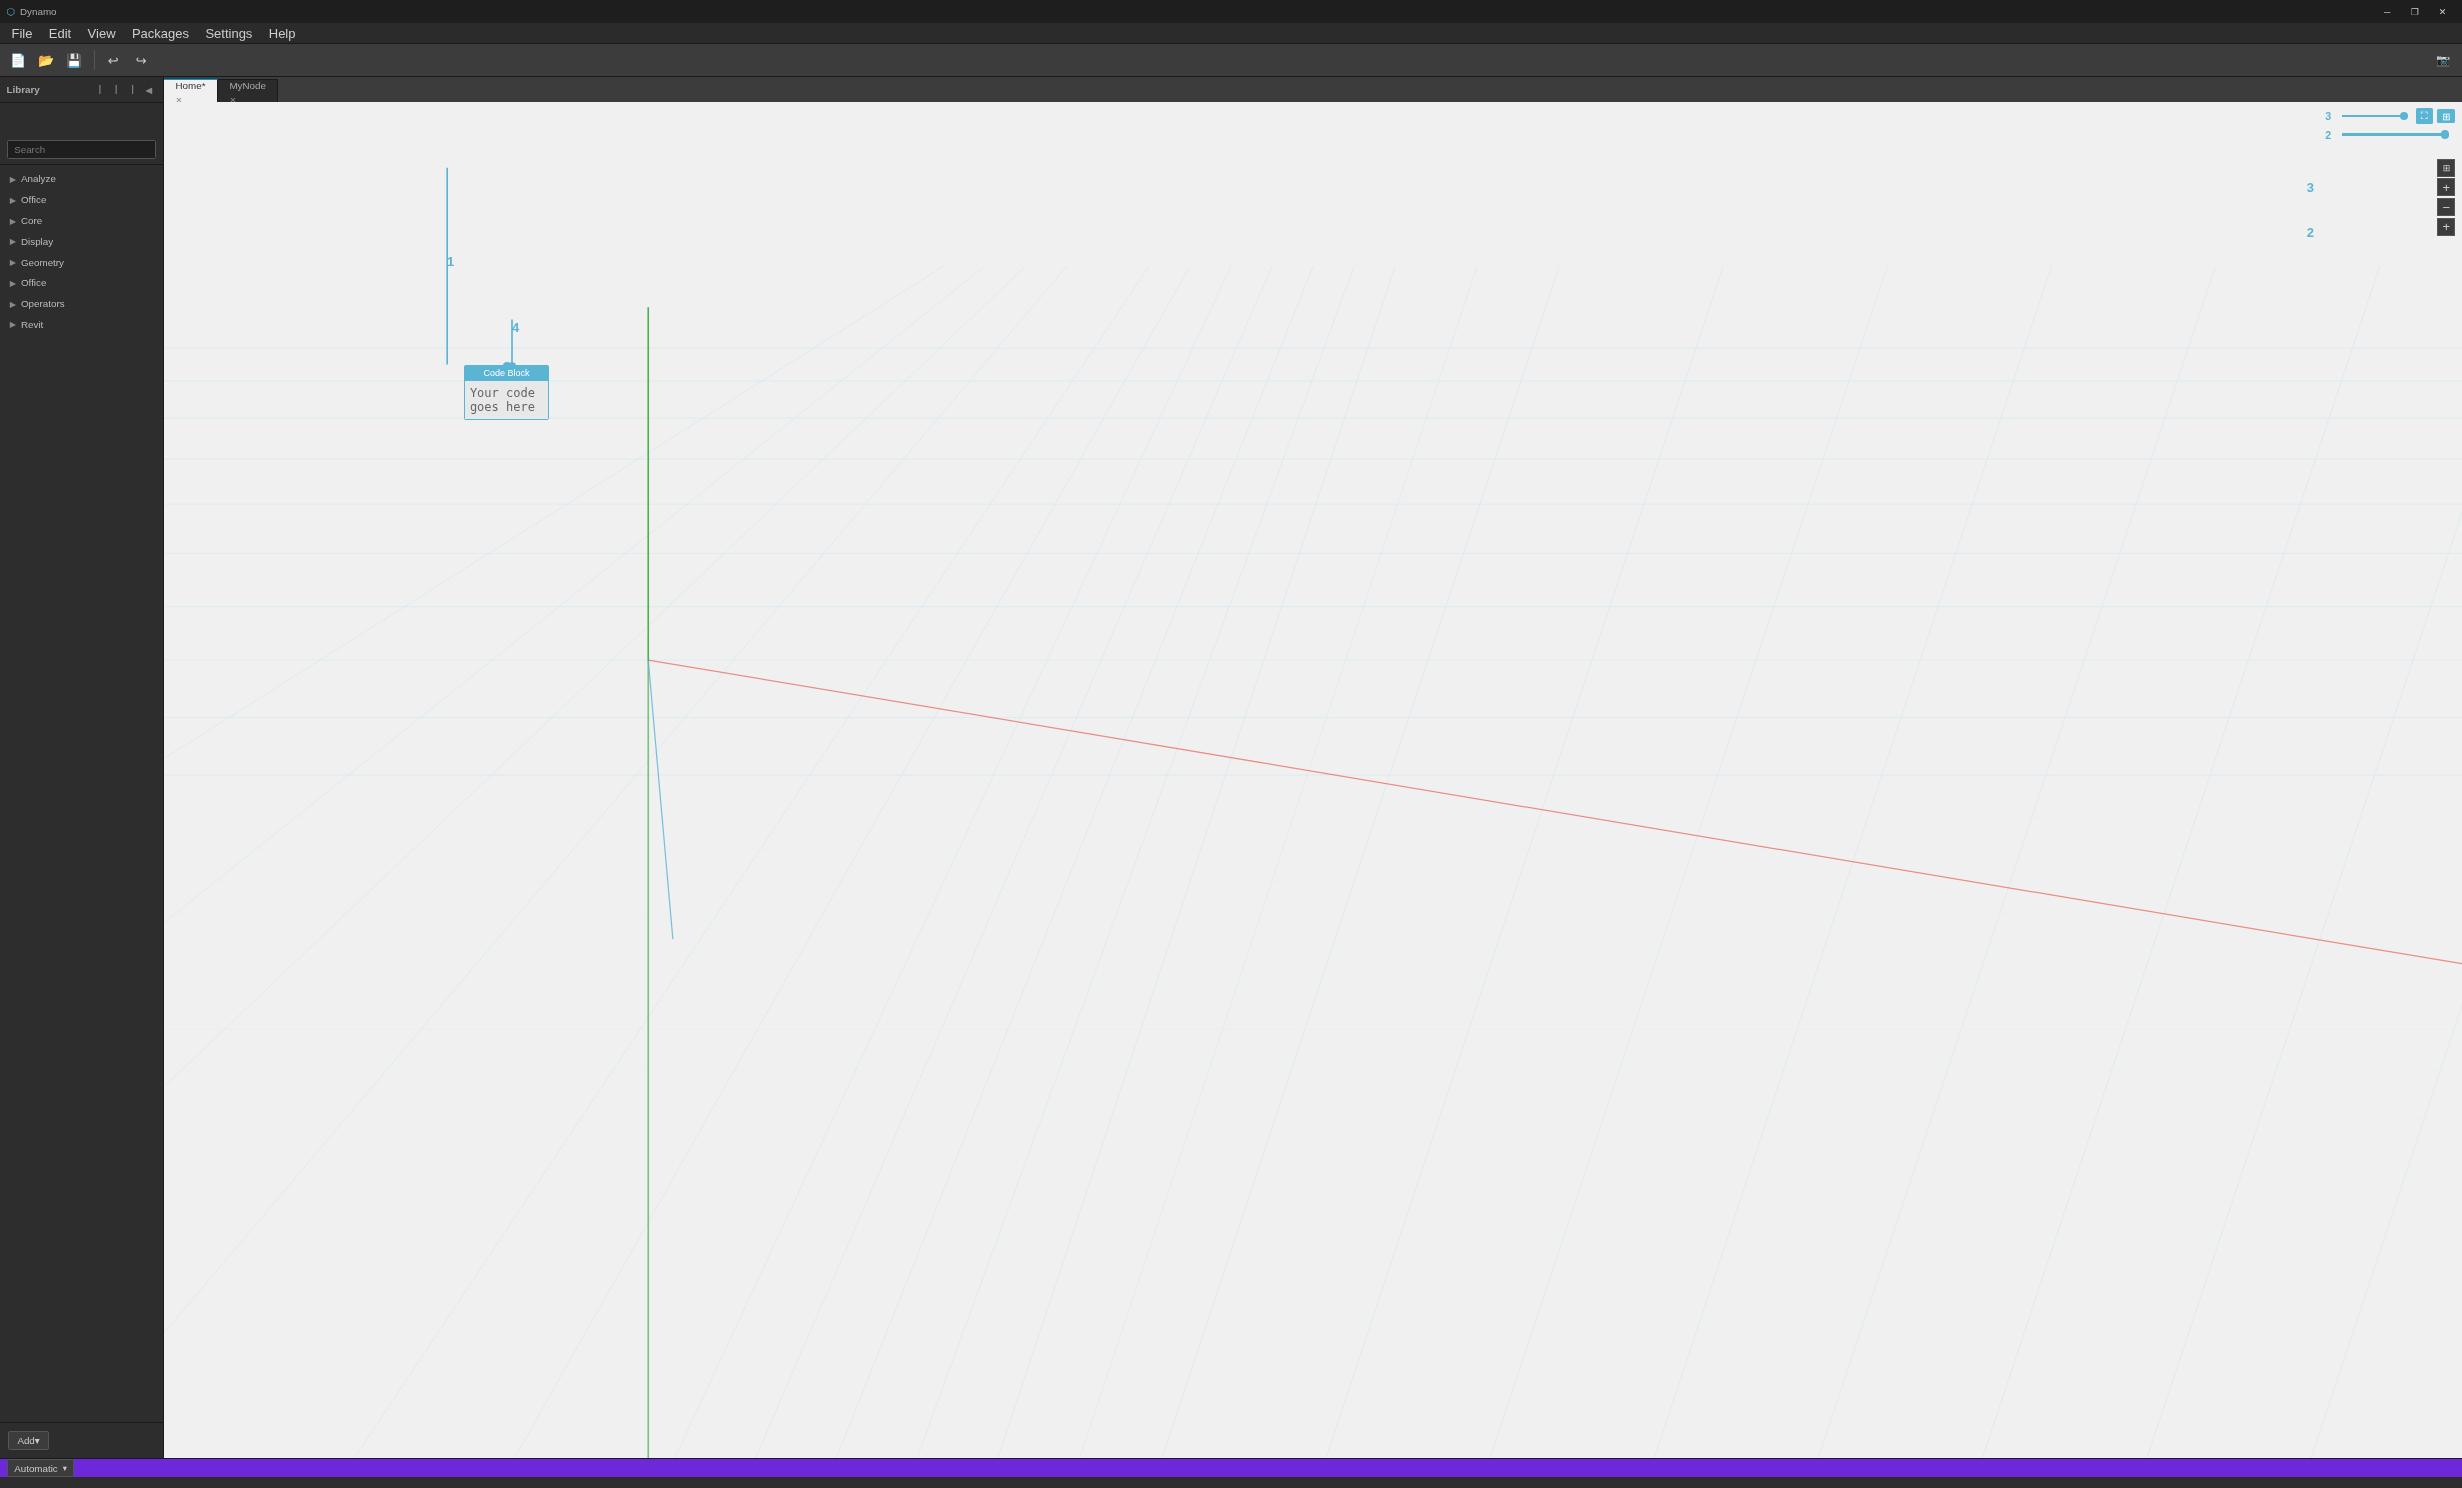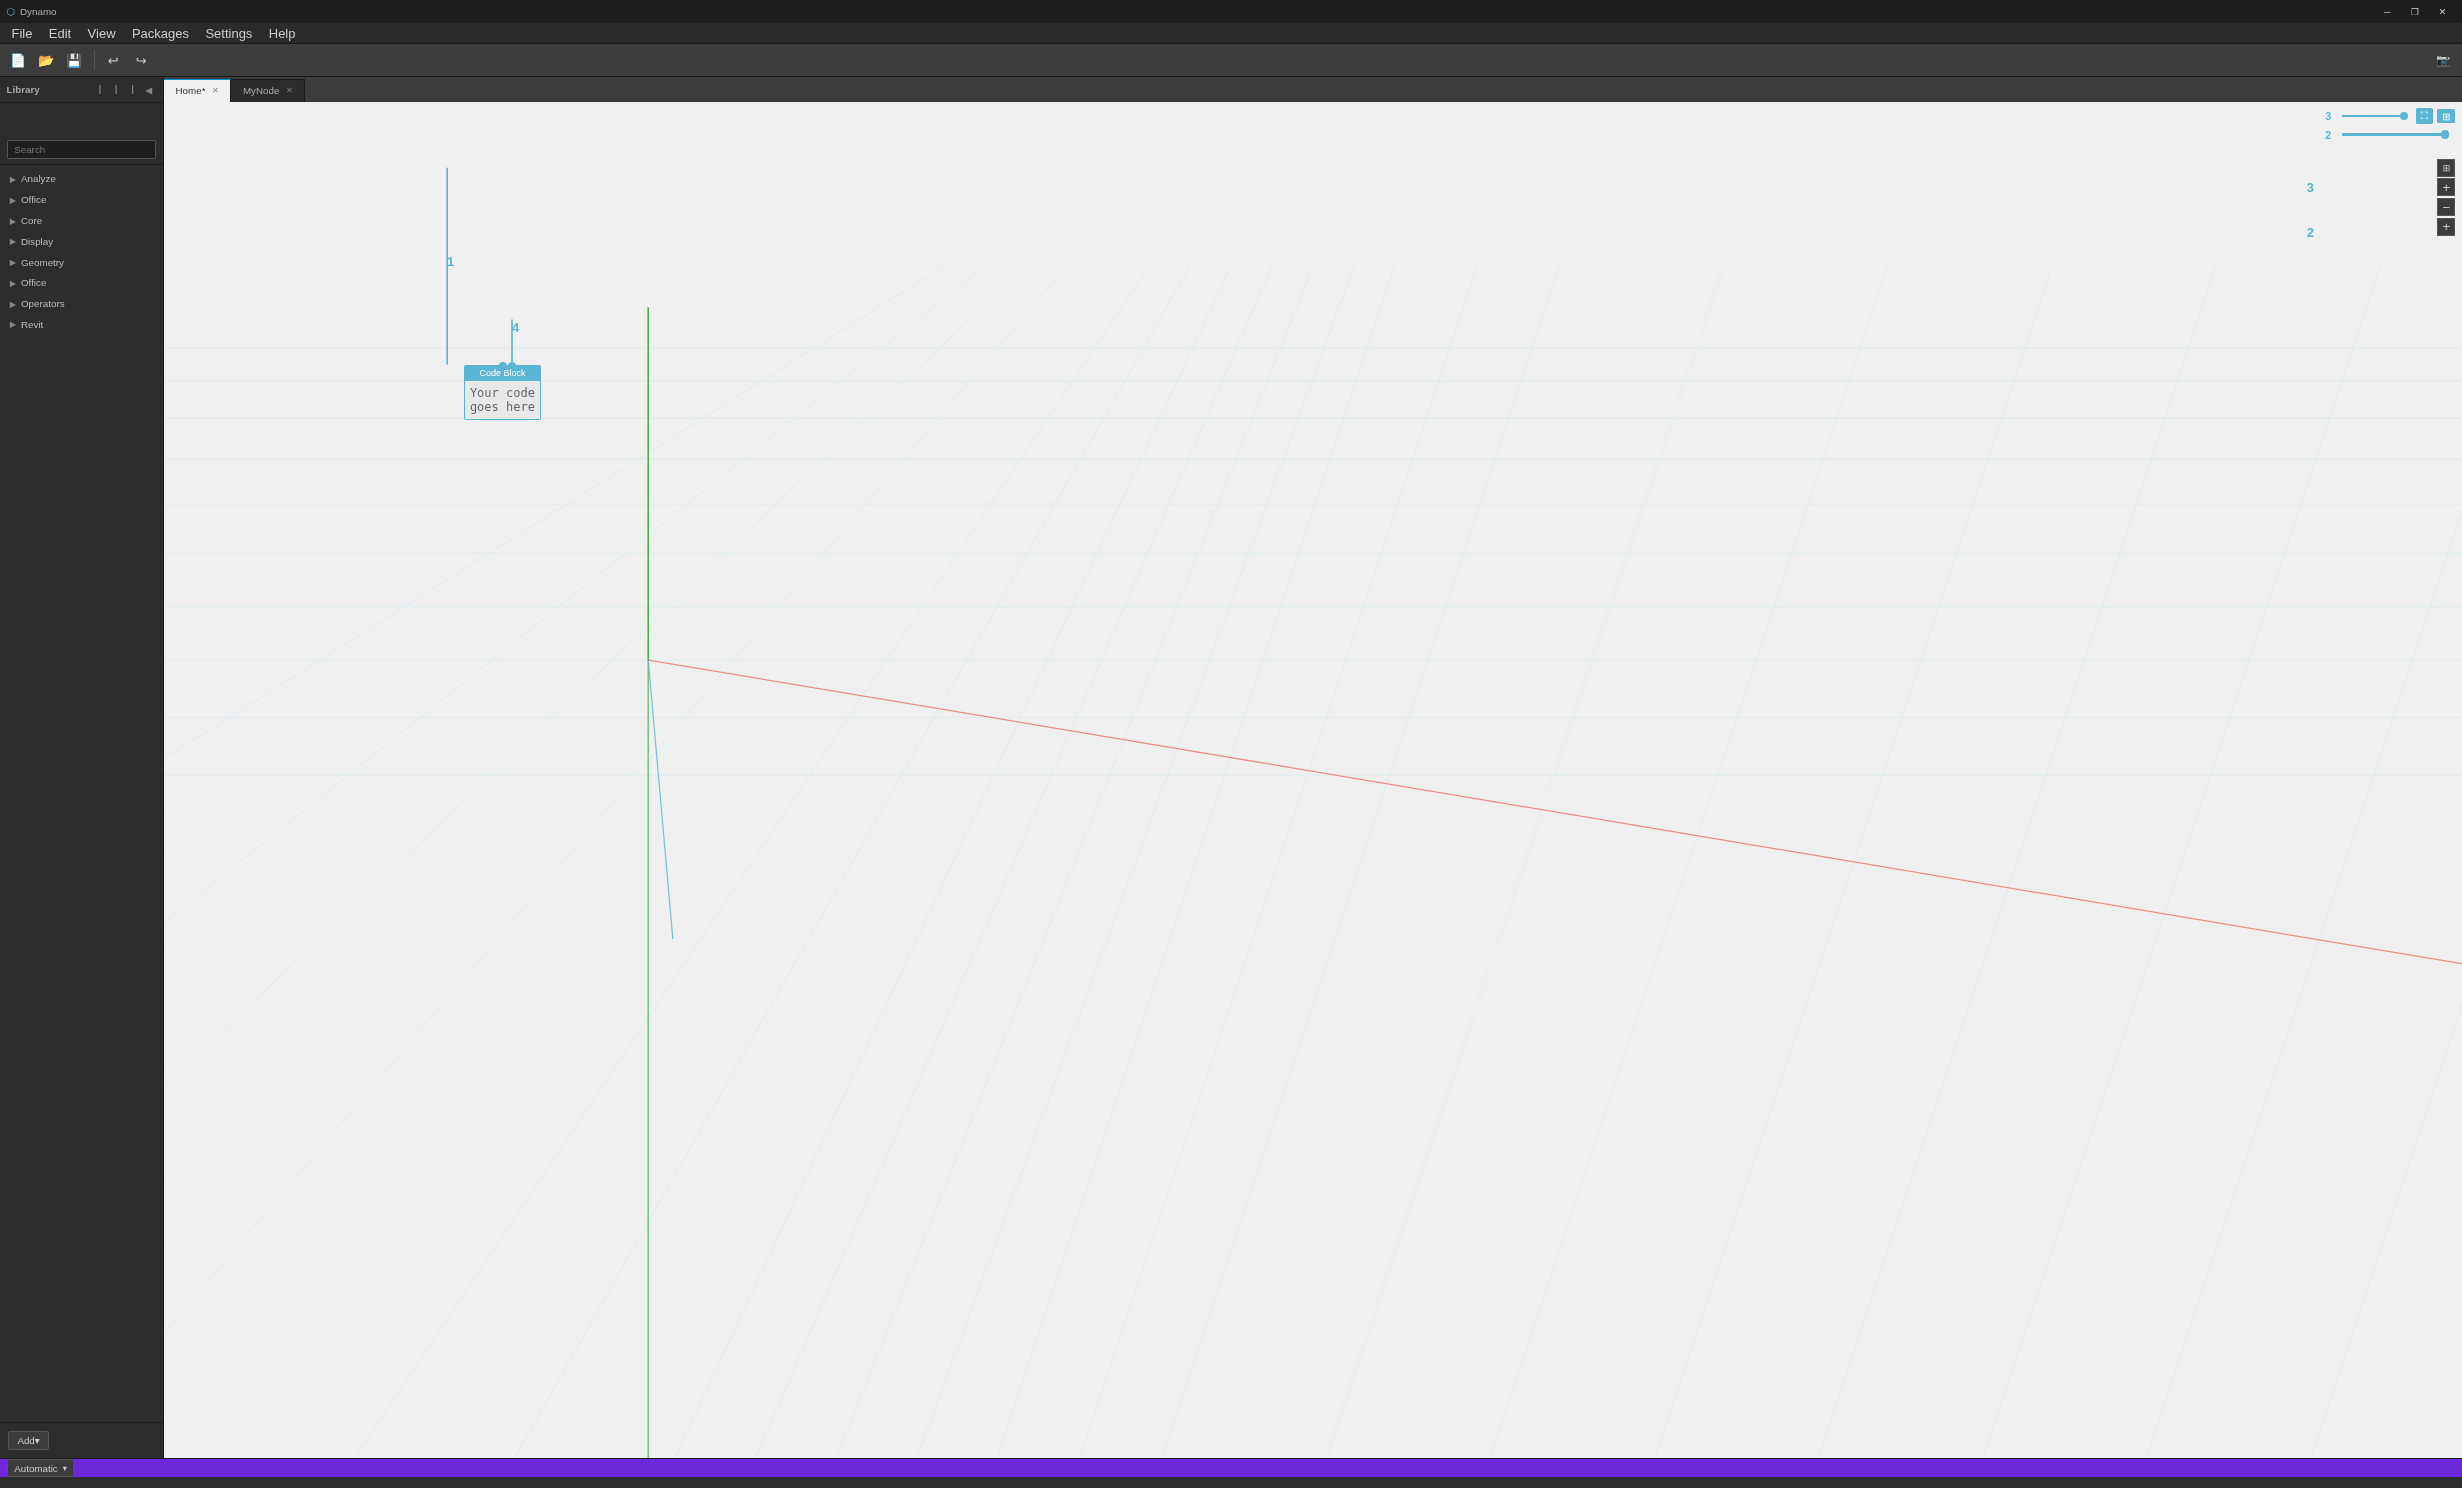--- a/index.html
+++ b/index.html
@@ -208,30 +208,30 @@
     #tabs {
       height: 24.6px;
       background: #3c3c3c;
       display: flex;
       align-items: flex-end;
       padding: 0 0;
       border-bottom: none;
     }
     .tab {
       display: flex;
-      align-items: center;
       padding: 0 11.5px;
       height: 23px;
       background: #2b2b2b;
       color: #aaa;
       font-size: 9.8px;
       cursor: pointer;
       gap: 6.6px;
       border-right: 0.8px solid #1a1a1a;
       border-top: 0.8px solid #1a1a1a;
+      flex-direction: column;
     }
     .tab.active {
       background: #f0f0f0;
       color: #333;
       border-top: 1.6px solid #0099cc;
     }
     .tab .close-tab {
       font-size: 8.2px;
       color: #888;
       cursor: pointer;
@@ -255,21 +255,21 @@
     }
 
     
     #code-node {
       position: absolute;
       left: 300px;
       top: 263px;
       background: #a3a3a3;
       border: 1.6px solid #5ab4d4;
       border-radius: 1.6px;
-      width: 77px;
+      width: 85px;
       z-index: 10;
     }
     #code-node .node-title {
       background: #5ab4d4;
       color: #fff;
       font-size: 9px;
       padding: 2.5px 4.9px;
       text-align: center;
     }
     #code-node .node-body {

